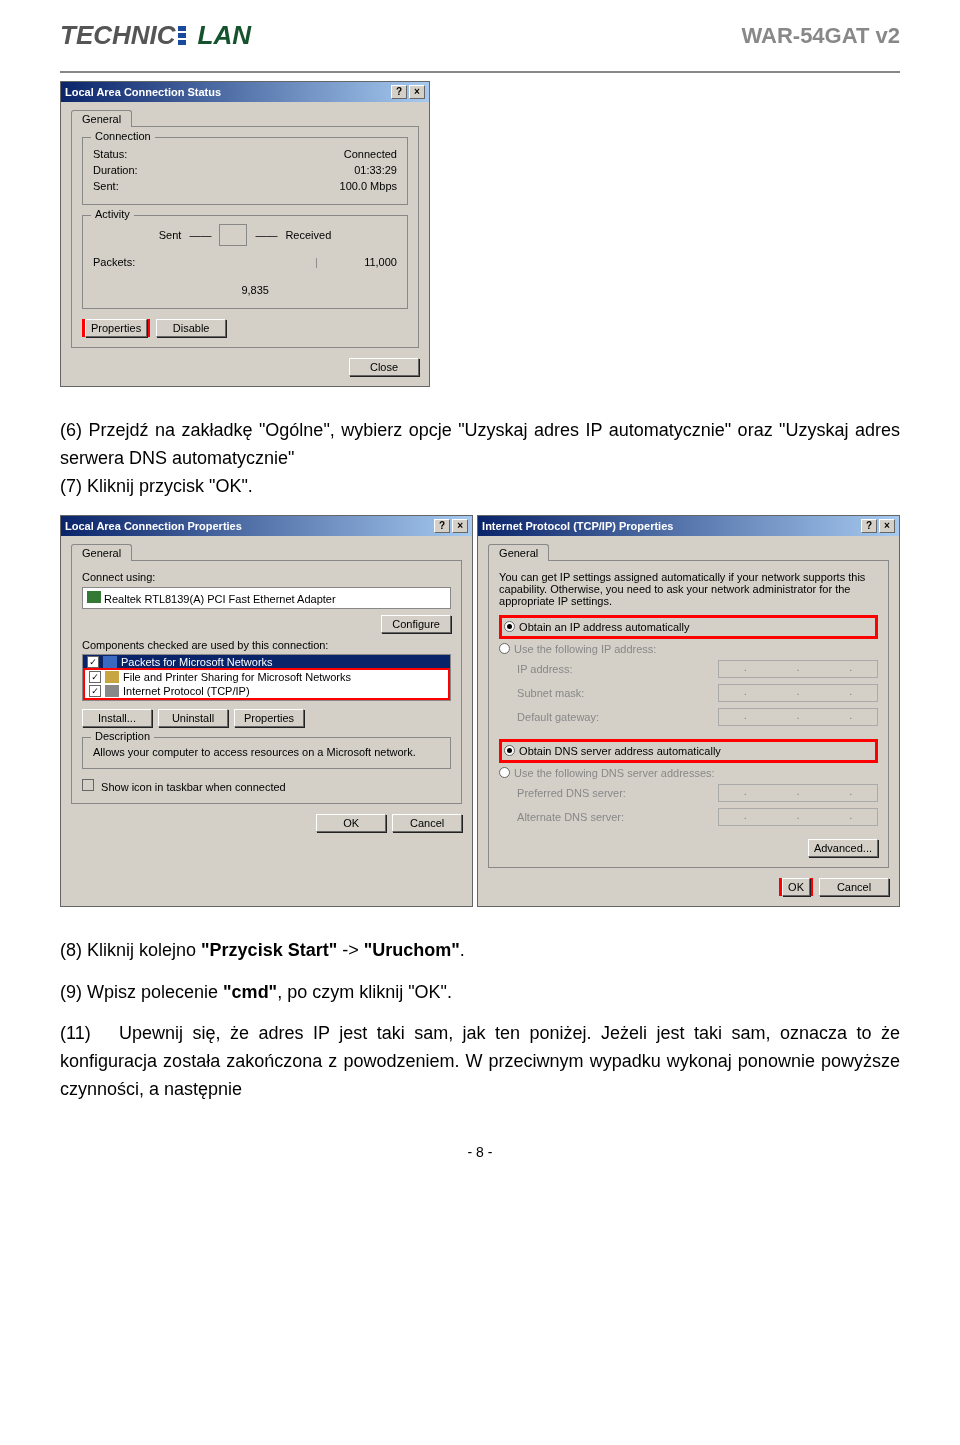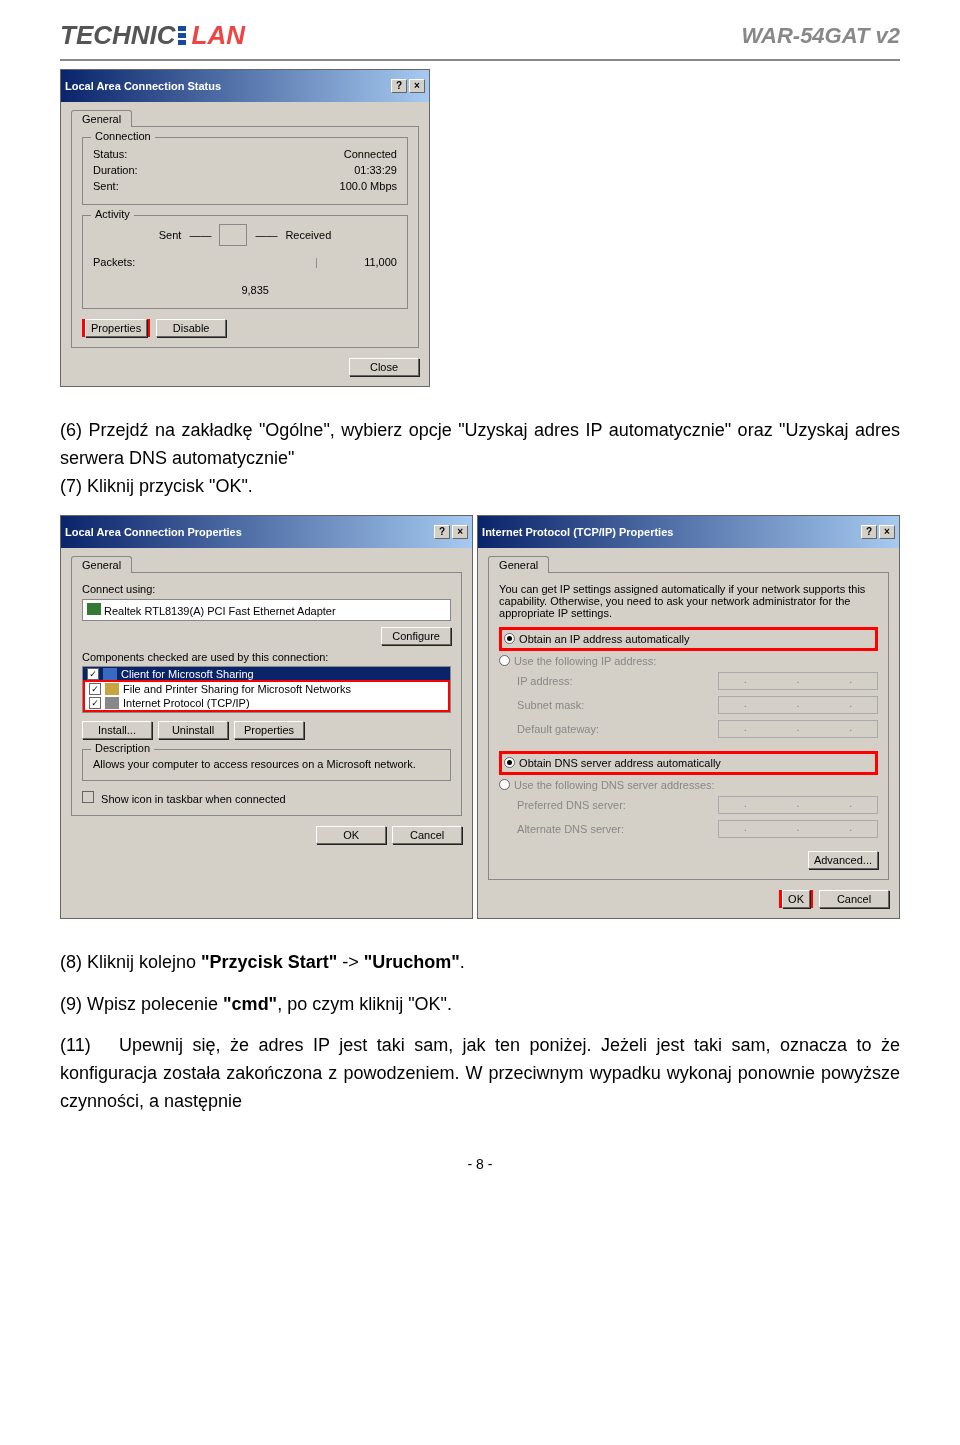--- a/index.html
+++ b/index.html
@@ -11,70 +11,69 @@
     width: 960px;
   }
   .page {
     padding: 20px 60px 40px 60px;
   }
   .header {
     display: flex;
     justify-content: space-between;
     align-items: center;
     border-bottom: 2px solid #888;
-    padding-bottom: 8px;
+    padding-bottom: 20px;
     margin-bottom: 8px;
   }
   .logo {
     display: flex;
     align-items: center;
     font-weight: bold;
     font-style: italic;
     font-size: 26px;
     color: #555;
   }
   .logo .colored {
-    color: #ef4444;
-    margin-left: 6px;
+    color: #14532d;
+    margin-left: 12px;
   }
   .logo .blue {
     display: inline-flex;
     flex-direction: column;
     margin-left: 2px;
     line-height: 6px;
   }
   .logo .blue span {
     width: 8px;
     height: 5px;
     background: #1a4a9c;
     margin: 1px 0;
   }
   .model {
     font-size: 22px;
     font-weight: bold;
     color: #888;
-    font-style: italic;
   }
   
   .dialog {
     border: 1px solid #666;
     background: #d4d0c8;
     font-family: Tahoma, Arial, sans-serif;
     font-size: 11px;
     color: #000;
   }
   .dlg-sm { width: 370px; }
   .titlebar {
     background: linear-gradient(to right, #0a246a, #a6caf0);
     color: #fff;
     display: flex;
     align-items: center;
     padding: 2px 4px;
     font-weight: bold;
-    height: 32px;
+    height: 20px;
   }
   .titlebar .spacer { flex: 1; }
   .tbbtn {
     width: 16px;
     height: 14px;
     background: #d4d0c8;
     border: 1px solid #fff;
     border-right-color: #666;
     border-bottom-color: #666;
     margin-left: 2px;
@@ -365,21 +364,21 @@
             <span>Realtek RTL8139(A) PCI Fast Ethernet Adapter</span>
           </div>
           <div class="btnrow right">
               <span class="winbtn">Configure</span>
             </div>
           <div style="margin:6px 0 3px 0;">Components checked are used by this connection:</div>
           <div class="listbox">
             <div class="listitem selected">
               <span class="chk">✓</span>
               <span class="icon-sm" style="background:#3a6abf;"></span>
-              <span>Client for Microsoft Sharing</span>
+              <span>Packets for Microsoft Networks</span>
             </div>
             <div style="border:2px solid #f00; margin-top:-1px;">
               <div class="listitem">
                 <span class="chk">✓</span>
                 <span class="icon-sm" style="background:#c7a642;"></span>
                 <span>File and Printer Sharing for Microsoft Networks</span>
               </div>
               <div class="listitem">
                 <span class="chk">✓</span>
                 <span class="icon-sm" style="background:#888;"></span>

